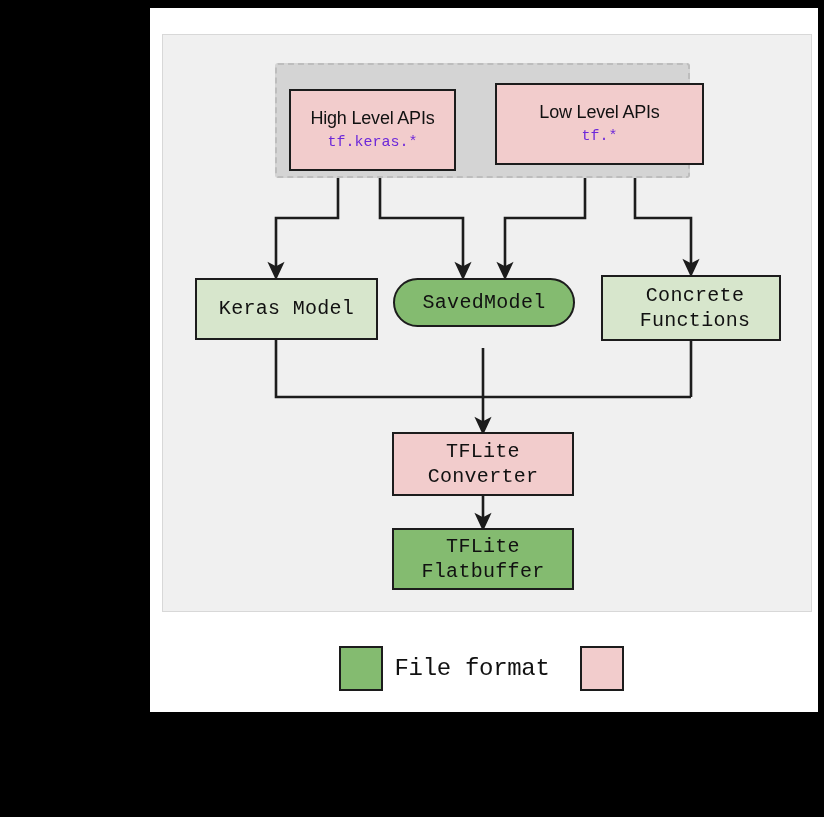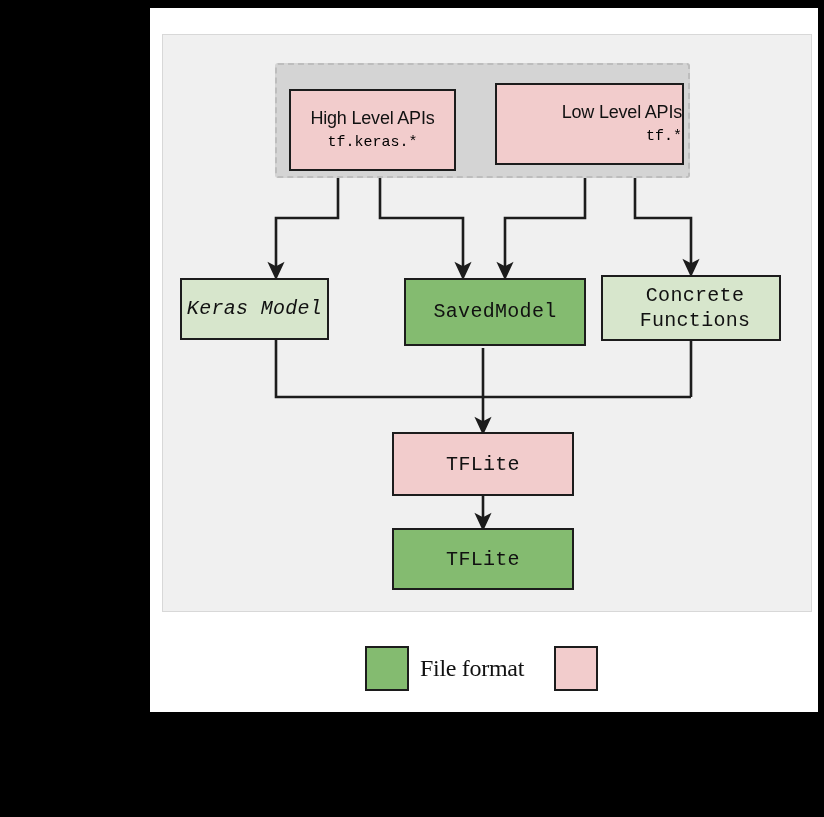--- a/index.html
+++ b/index.html
@@ -81,34 +81,34 @@
   .node .title-sans {
     font-family: "Liberation Sans", sans-serif;
     font-size: 18px;
     font-weight: 400;
     letter-spacing: -0.2px;
   }
   .node .sub-mono {
     font-family: "Liberation Mono", monospace;
     font-size: 15px;
     margin-top: 5px;
-    color: #000000;
+    color: #6d28d9;
   }
   .node .label-mono {
     font-family: "Liberation Mono", monospace;
     font-size: 20px;
     letter-spacing: 0.3px;
   }
   .node .label-mono.two-line { line-height: 1.25; }
 
   
   #node-high-level-apis { left: 139px;  top: 81px;  width: 167px; height: 82px;  }
-  #node-low-level-apis  { left: 345px;  top: 75px;  width: 189px; height: 82px; align-items: flex-end;  }
-  #node-keras-model     { left: 30px;   top: 270px; width: 149px; height: 62px; font-style: italic;  }
-  #node-savedmodel      { left: 254px;  top: 270px; width: 182px; height: 68px;  }
+  #node-low-level-apis  { left: 345px;  top: 75px;  width: 209px; height: 82px;  }
+  #node-keras-model     { left: 45px;   top: 270px; width: 183px; height: 62px;  }
+  #node-savedmodel      { left: 243px;  top: 270px; width: 182px; height: 49px; border-radius: 26px;  }
   #node-concrete-funcs  { left: 451px;  top: 267px; width: 180px; height: 66px; padding-left: 8px;  }
   #node-tflite-conv     { left: 242px;  top: 424px; width: 182px; height: 64px;  }
   #node-tflite-flat     { left: 242px;  top: 520px; width: 182px; height: 62px;  }
 
   
   #legend {
     position: absolute;
     left: 12px;
     top: 624px;
     width: 650px;
@@ -125,21 +125,21 @@
   }
   .legend-item:last-child { margin-right: 0; }
   .legend-swatch {
     width: 44px;
     height: 45px;
     border: 2.5px solid #1c1c1c;
     box-sizing: border-box;
     margin-right: 11px;
   }
   .legend-label {
-    font-family: Liberation Serif, serif;
+    font-family: Liberation Mono, monospace;
     font-size: 24px;
     color: #111111;
     white-space: nowrap;
     letter-spacing: -0.3px;
   }
 </style>
 </head>
 <body>
 
 <div id="page">
@@ -194,24 +194,26 @@
       <div class="label-mono">SavedModel</div>
     </div>
 
     <div class="node lightgreen" id="node-concrete-funcs">
       <div class="label-mono two-line">Concrete</div>
       <div class="label-mono two-line">Functions</div>
     </div>
 
     <div class="node pink" id="node-tflite-conv">
       <div class="label-mono two-line">TFLite</div>
+      <div class="label-mono two-line">Converter</div>
     </div>
 
     <div class="node green" id="node-tflite-flat">
       <div class="label-mono two-line">TFLite</div>
+      <div class="label-mono two-line">Flatbuffer</div>
     </div>
 
     <div id="legend">
 
       <div class="legend-item">
         <div class="legend-swatch" style="background:#84bb70;"></div>
         <div class="legend-label">File format</div>
       </div>
 
 

